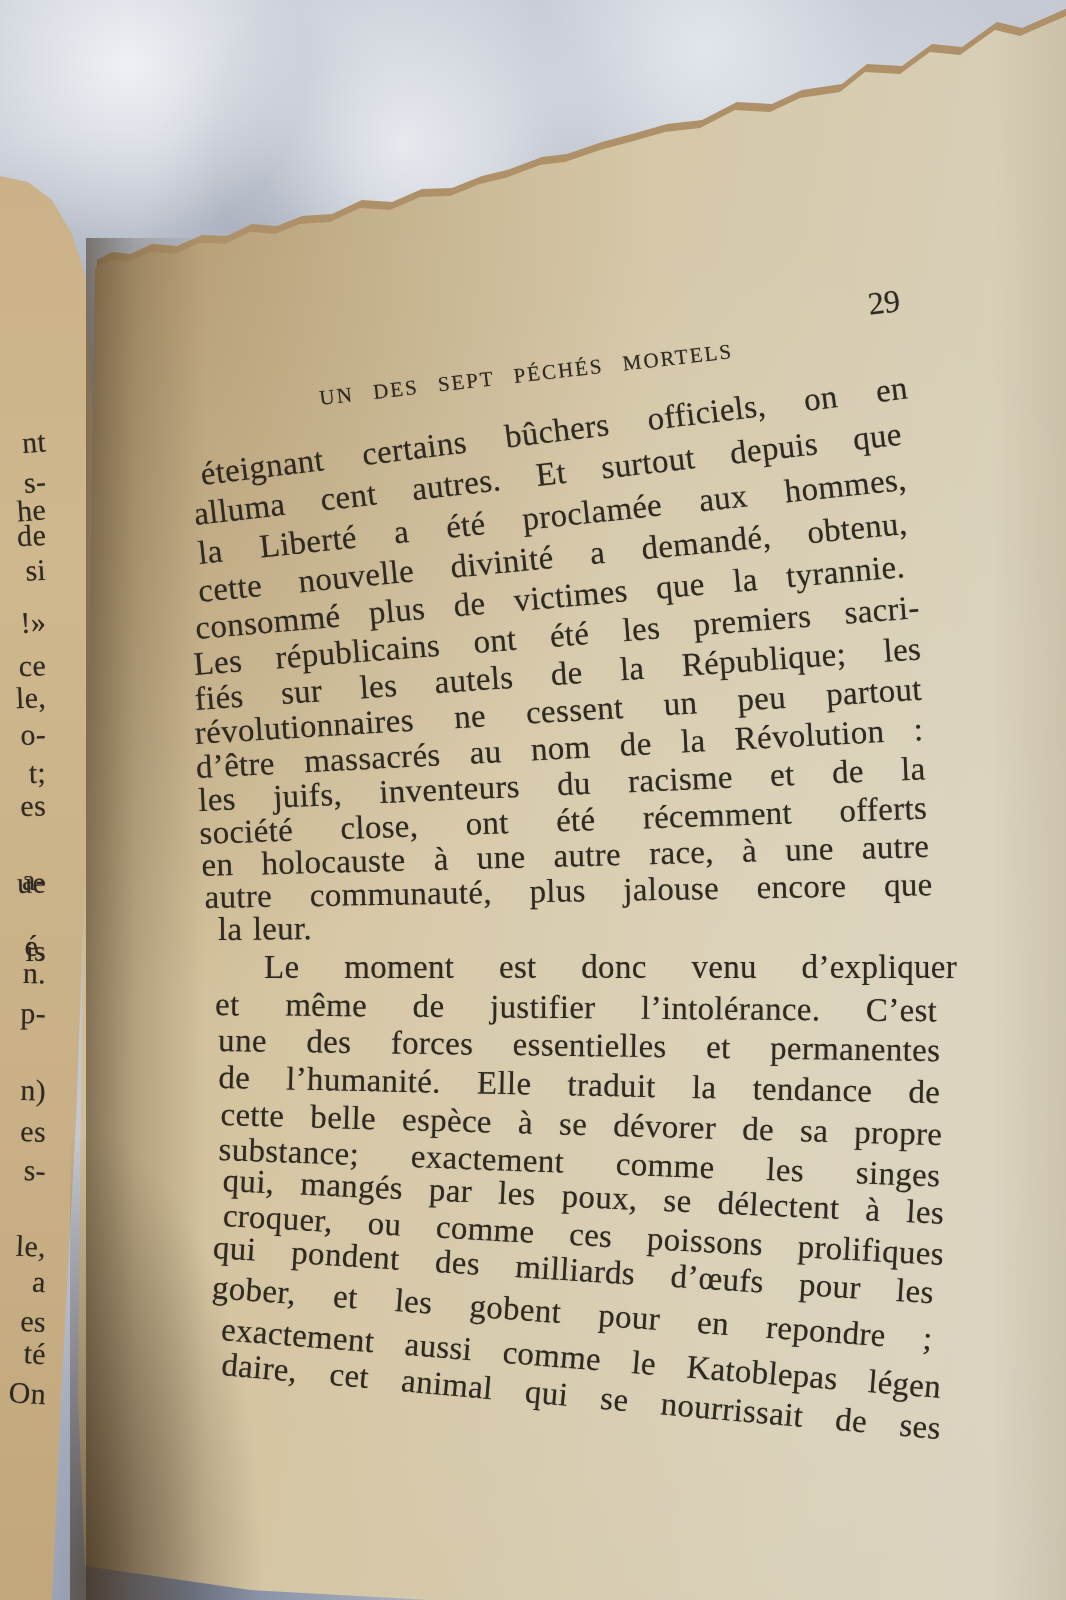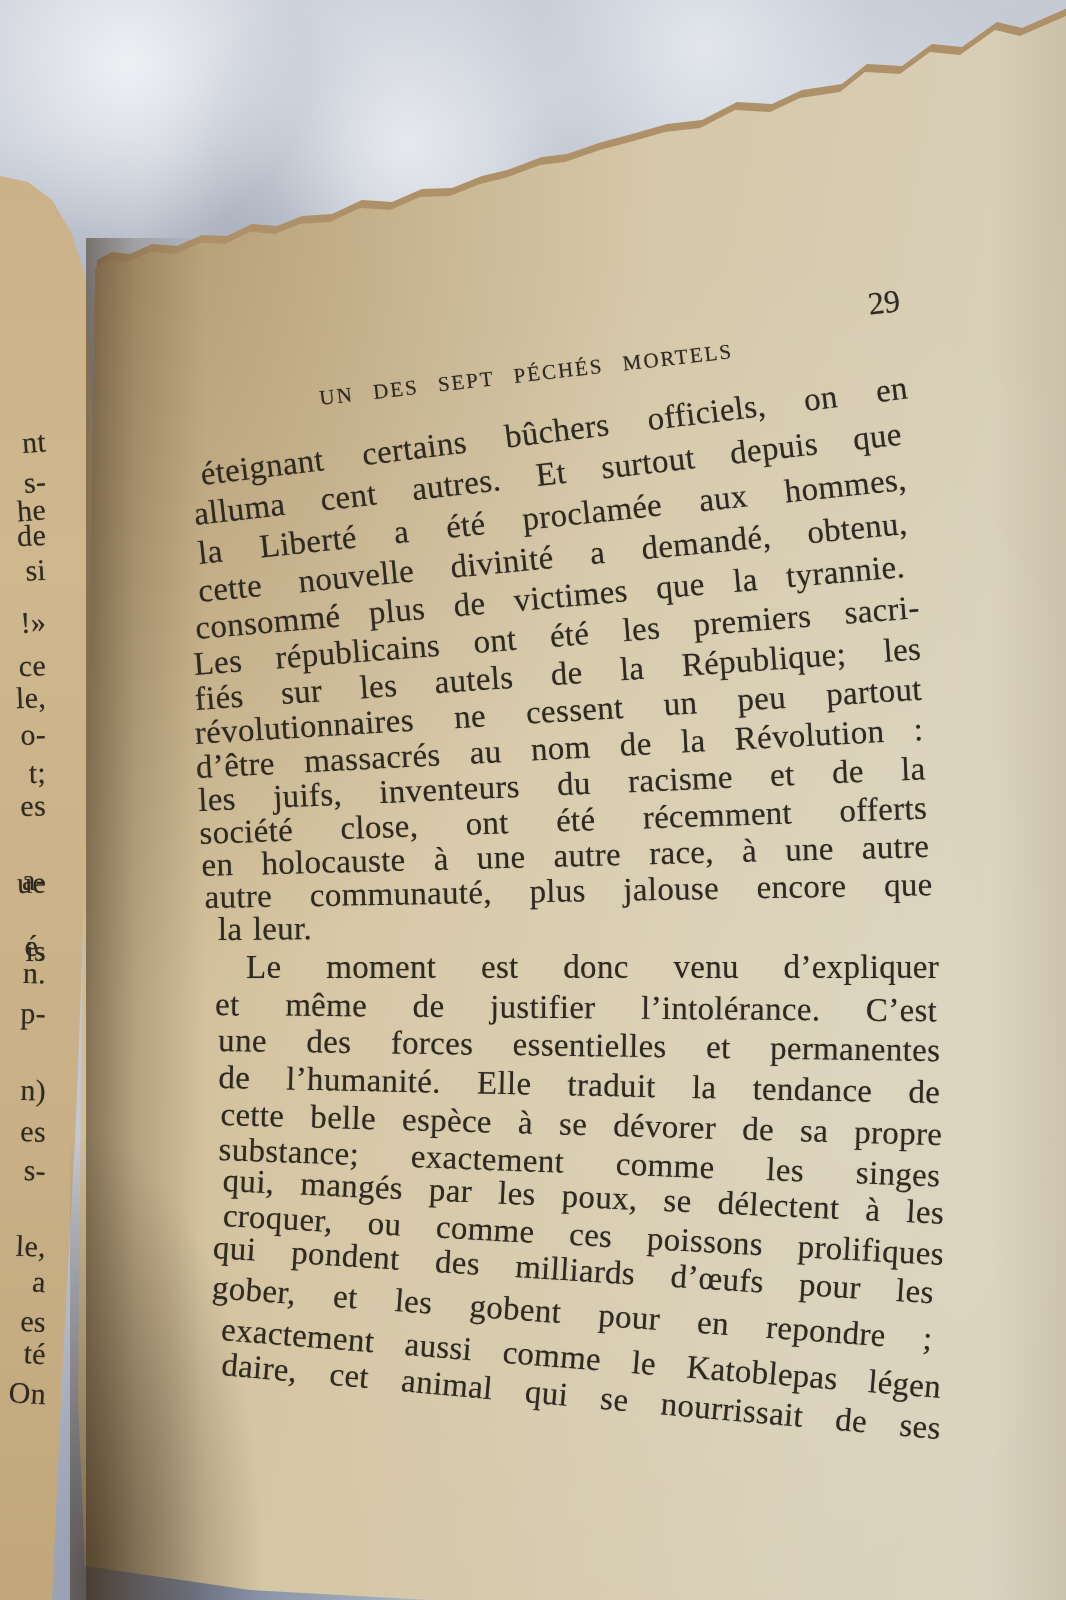--- a/index.html
+++ b/index.html
@@ -100,21 +100,21 @@
     <div class="tl" style="top:610px;left:197px;width:712px;transform:rotate(-5deg)">consommé plus de victimes que la tyrannie.</div>
     <div class="tl" style="top:646px;left:195px;width:728px;transform:rotate(-4.5deg)">Les républicains ont été les premiers sacri-</div>
     <div class="tl" style="top:681px;left:196px;width:728px;transform:rotate(-4deg)">fiés sur les autels de la République; les</div>
     <div class="tl" style="top:715px;left:196px;width:728px;transform:rotate(-3.5deg)">révolutionnaires ne cessent un peu partout</div>
     <div class="tl" style="top:749px;left:197px;width:728px;transform:rotate(-3deg)">d’être massacrés au nom de la Révolution :</div>
     <div class="tl" style="top:782px;left:199px;width:728px;transform:rotate(-2.5deg)">les juifs, inventeurs du racisme et de la</div>
     <div class="tl" style="top:815px;left:200px;width:728px;transform:rotate(-2deg)">société close, ont été récemment offerts</div>
     <div class="tl" style="top:847px;left:202px;width:728px;transform:rotate(-1.5deg)">en holocauste à une autre race, à une autre</div>
     <div class="tl" style="top:879px;left:205px;width:728px;transform:rotate(-1deg)">autre communauté, plus jalouse encore que</div>
     <div class="tl noj" style="top:911px;left:218px;transform:rotate(-0.5deg)">la leur.</div>
-    <div class="tl" style="top:949px;left:246px;width:693px;transform:rotate(0deg)">Le moment est donc venu d’expliquer</div>
+    <div class="tl" style="top:949px;left:264px;width:693px;transform:rotate(0deg)">Le moment est donc venu d’expliquer</div>
     <div class="tl" style="top:986px;left:215px;width:722px;transform:rotate(0.5deg)">et même de justifier l’intolérance. C’est</div>
     <div class="tl" style="top:1022px;left:218px;width:722px;transform:rotate(0.8deg)">une des forces essentielles et permanentes</div>
     <div class="tl" style="top:1059px;left:218px;width:722px;transform:rotate(1.2deg)">de l’humanité. Elle traduit la tendance de</div>
     <div class="tl" style="top:1096px;left:220px;width:722px;transform:rotate(1.6deg)">cette belle espèce à se dévorer de sa propre</div>
     <div class="tl" style="top:1131px;left:218px;width:722px;transform:rotate(2.1deg)">substance; exactement comme les singes</div>
     <div class="tl" style="top:1162px;left:222px;width:722px;transform:rotate(2.6deg)">qui, mangés par les poux, se délectent à les</div>
     <div class="tl" style="top:1197px;left:222px;width:722px;transform:rotate(3.1deg)">croquer, ou comme ces poissons prolifiques</div>
     <div class="tl" style="top:1229px;left:212px;width:722px;transform:rotate(3.6deg)">qui pondent des milliards d’œufs pour les</div>
     <div class="tl" style="top:1269px;left:211px;width:722px;transform:rotate(4.1deg)">gober, et les gobent pour en repondre ;</div>
     <div class="tl" style="top:1311px;left:220px;width:722px;transform:rotate(4.6deg)">exactement aussi comme le Katoblepas légen</div>

